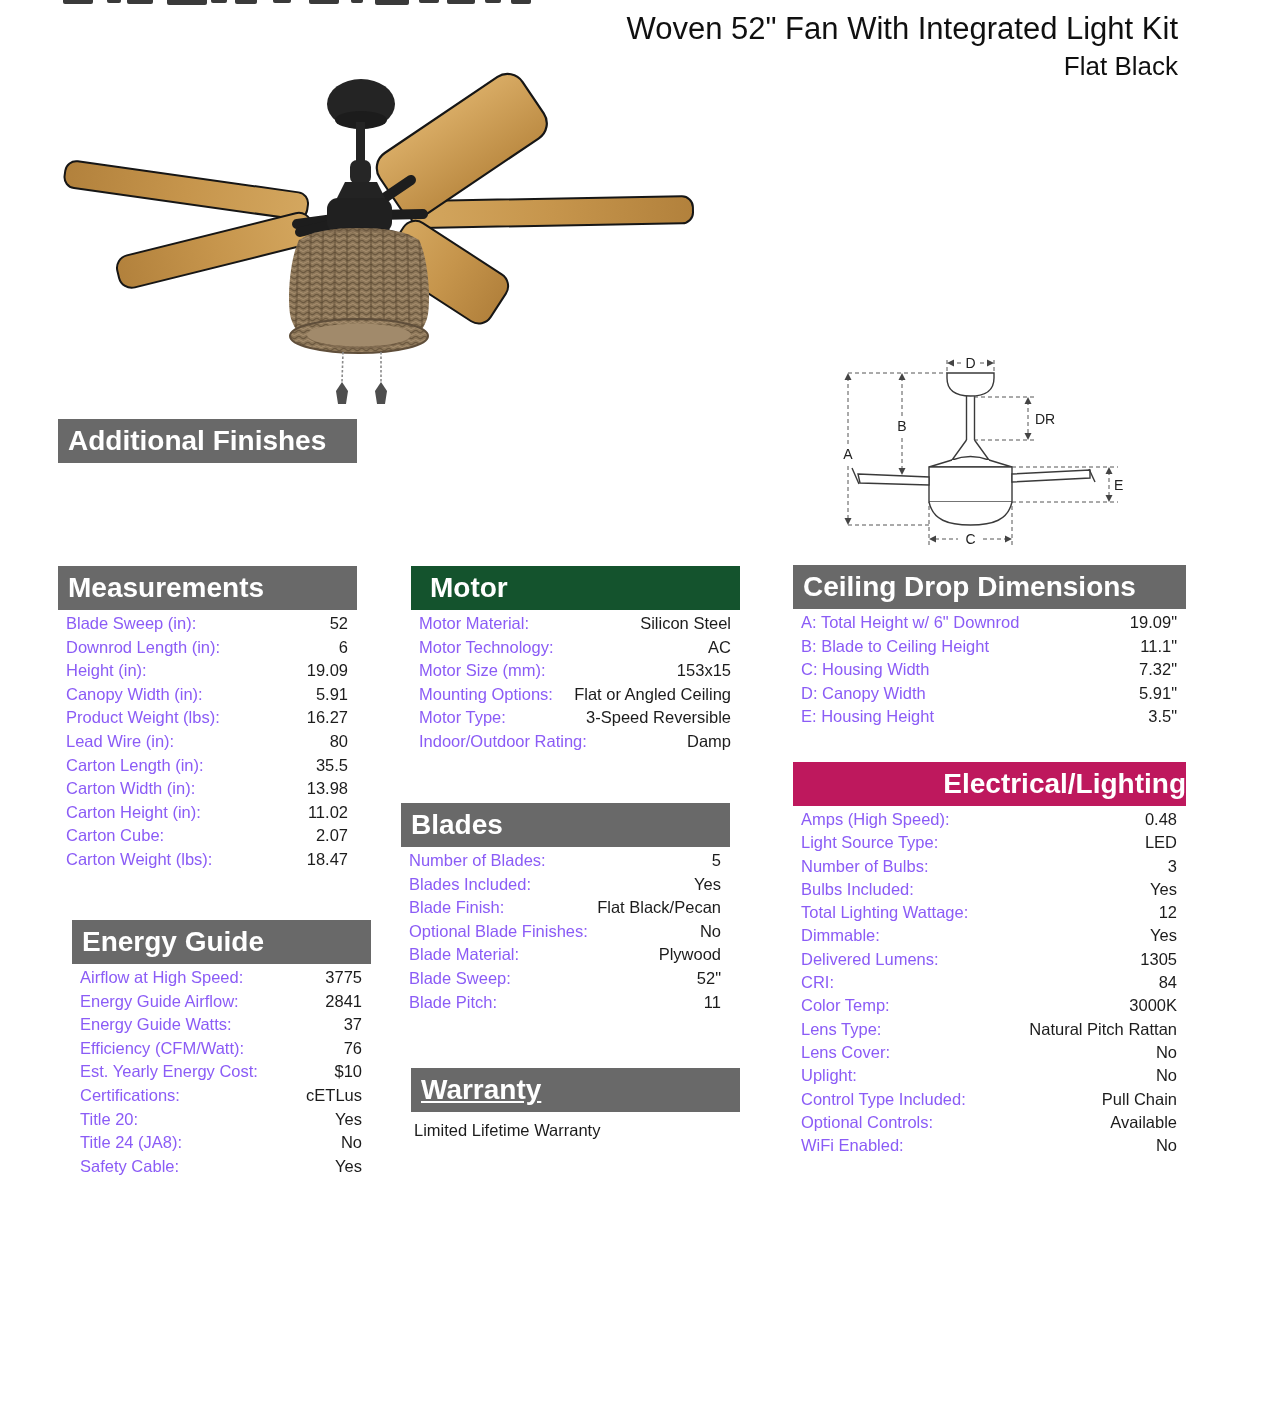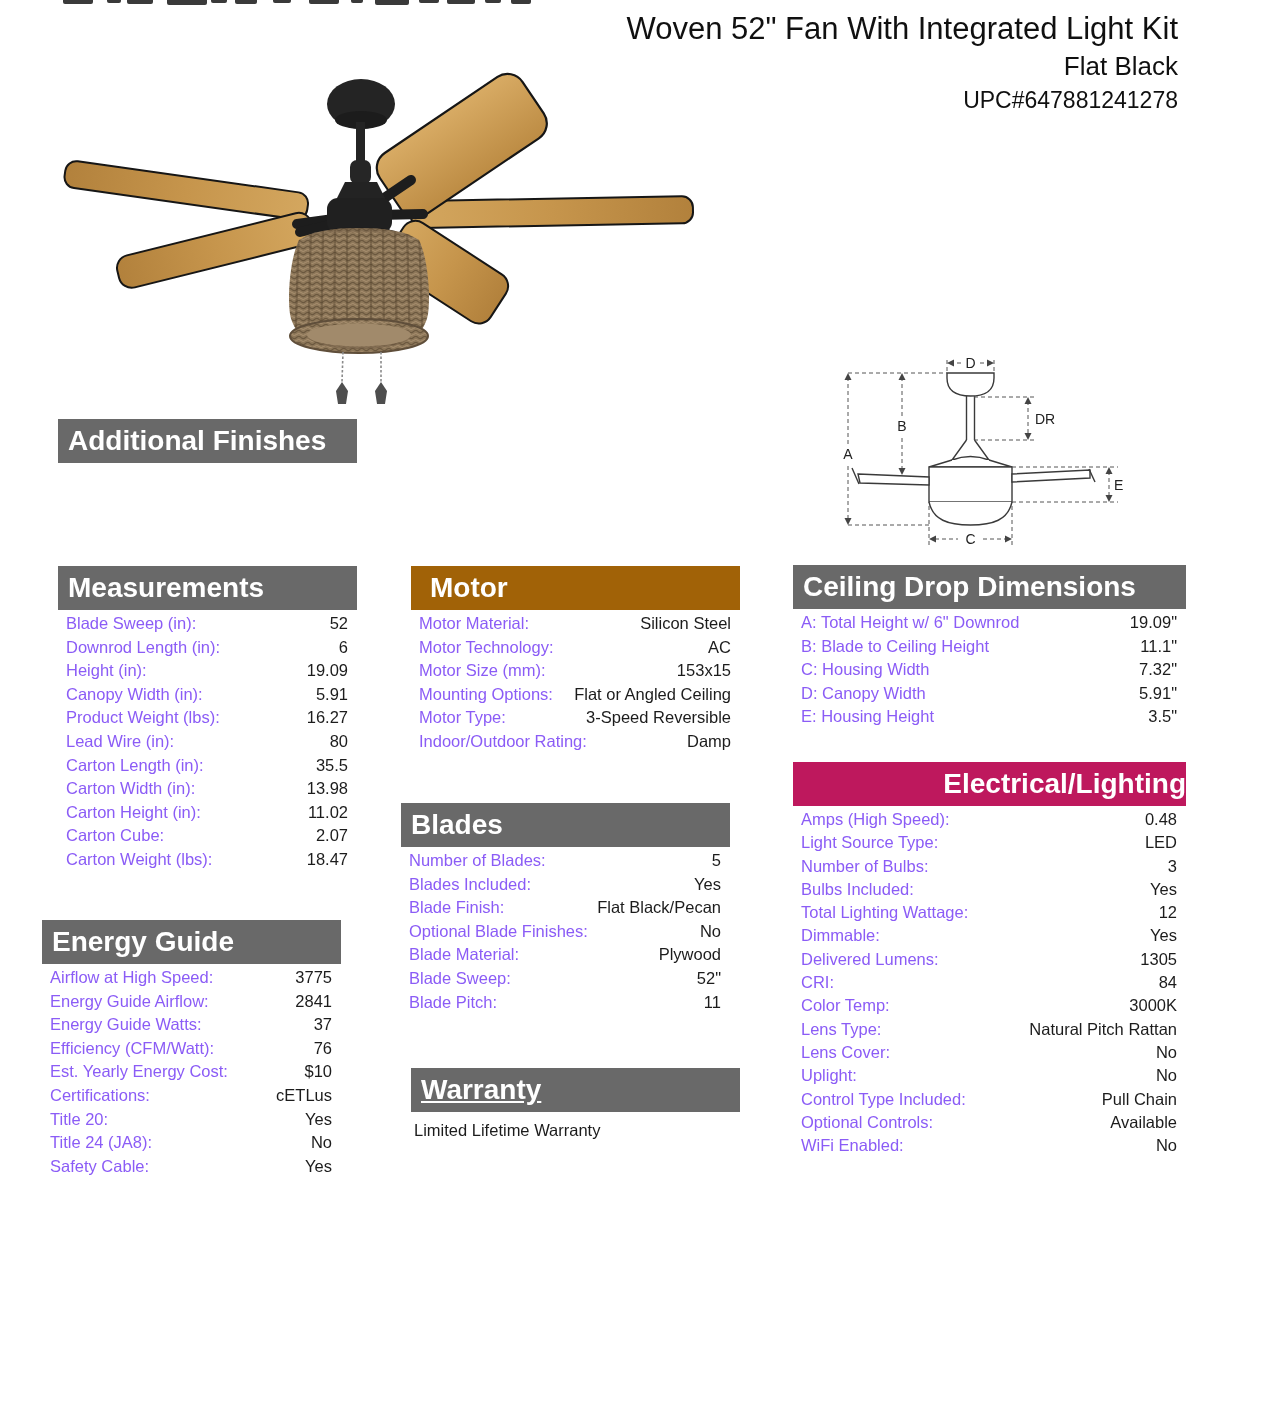--- a/index.html
+++ b/index.html
@@ -52,21 +52,20 @@
       <span data-name="logo-remnant-mark" style="left: 312px; width: 34px; height: 5px;"></span>
       <span data-name="logo-remnant-mark" style="left: 356px; width: 20px; height: 3px;"></span>
       <span data-name="logo-remnant-mark" style="left: 384px; width: 28px; height: 4px;"></span>
       <span data-name="logo-remnant-mark" style="left: 422px; width: 16px; height: 3px;"></span>
       <span data-name="logo-remnant-mark" style="left: 448px; width: 20px; height: 4px;"></span>
     </div>
 
   <div class="title-block" data-name="title-block">
     <div class="title-main" data-name="product-title">Woven 52" Fan With Integrated Light Kit</div>
     <div class="title-finish" data-name="product-finish">Flat Black</div>
-    <div class="title-upc" data-name="product-upc">UPC#647881241278</div>
   </div>
 
   <div class="fan-photo" data-name="fan-product-photo">
     <svg width="680" height="380" viewBox="0 0 680 380">
       <defs>
         <linearGradient id="wood" x1="0" y1="0" x2="1" y2="0">
           <stop offset="0" stop-color="#d4a75f"></stop>
             <stop offset="0.5" stop-color="#c6954c"></stop>
             <stop offset="1" stop-color="#b2813c"></stop>
         </linearGradient>
@@ -273,21 +272,21 @@
           <span class="spec-label" data-name="spec-label">Carton Cube:</span>
           <span class="spec-value" data-name="spec-value">2.07</span>
         </div>
         <div class="spec-row" data-name="spec-row">
           <span class="spec-label" data-name="spec-label">Carton Weight (lbs):</span>
           <span class="spec-value" data-name="spec-value">18.47</span>
         </div>
       </div>
   </div>
 
-  <div class="sec" style="left:42px;top:920px;width:299px;" data-name="section-energy-guide">
+  <div class="sec" style="left:72px;top:920px;width:299px;" data-name="section-energy-guide">
     <div class="sec-h" data-name="section-header-energy-guide" style="background: rgb(105, 105, 105); color: rgb(255, 255, 255);">Energy Guide</div>
     <div class="rows" data-name="energy-guide-rows">
         <div class="spec-row" data-name="spec-row">
           <span class="spec-label" data-name="spec-label">Airflow at High Speed:</span>
           <span class="spec-value" data-name="spec-value">3775</span>
         </div>
         <div class="spec-row" data-name="spec-row">
           <span class="spec-label" data-name="spec-label">Energy Guide Airflow:</span>
           <span class="spec-value" data-name="spec-value">2841</span>
         </div>
@@ -316,21 +315,21 @@
           <span class="spec-value" data-name="spec-value">No</span>
         </div>
         <div class="spec-row" data-name="spec-row">
           <span class="spec-label" data-name="spec-label">Safety Cable:</span>
           <span class="spec-value" data-name="spec-value">Yes</span>
         </div>
       </div>
   </div>
 
   <div class="sec" style="left:411px;top:566px;width:329px;" data-name="section-motor">
-    <div class="sec-h" data-name="section-header-motor" style="background: #a16207; color: rgb(255, 255, 255); padding-left: 19px;">Motor</div>
+    <div class="sec-h" data-name="section-header-motor" style="background: #14532d; color: rgb(255, 255, 255); padding-left: 19px;">Motor</div>
     <div class="rows" data-name="motor-rows">
         <div class="spec-row" data-name="spec-row">
           <span class="spec-label" data-name="spec-label">Motor Material:</span>
           <span class="spec-value" data-name="spec-value">Silicon Steel</span>
         </div>
         <div class="spec-row" data-name="spec-row">
           <span class="spec-label" data-name="spec-label">Motor Technology:</span>
           <span class="spec-value" data-name="spec-value">AC</span>
         </div>
         <div class="spec-row" data-name="spec-row">

